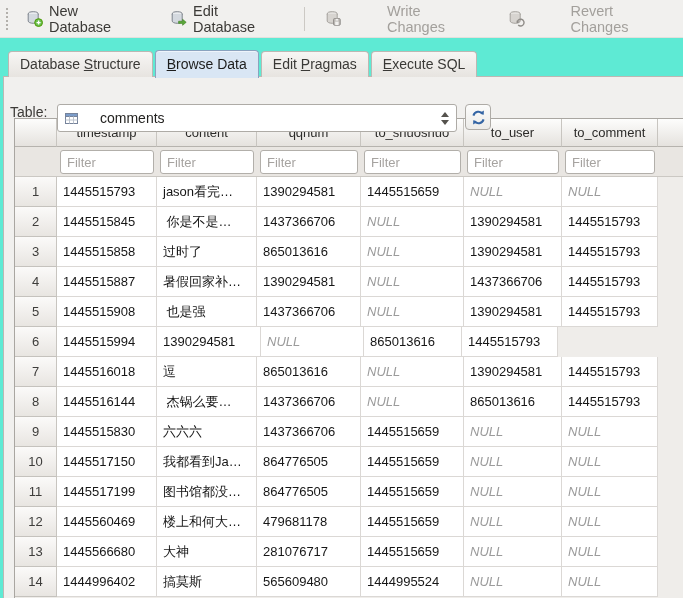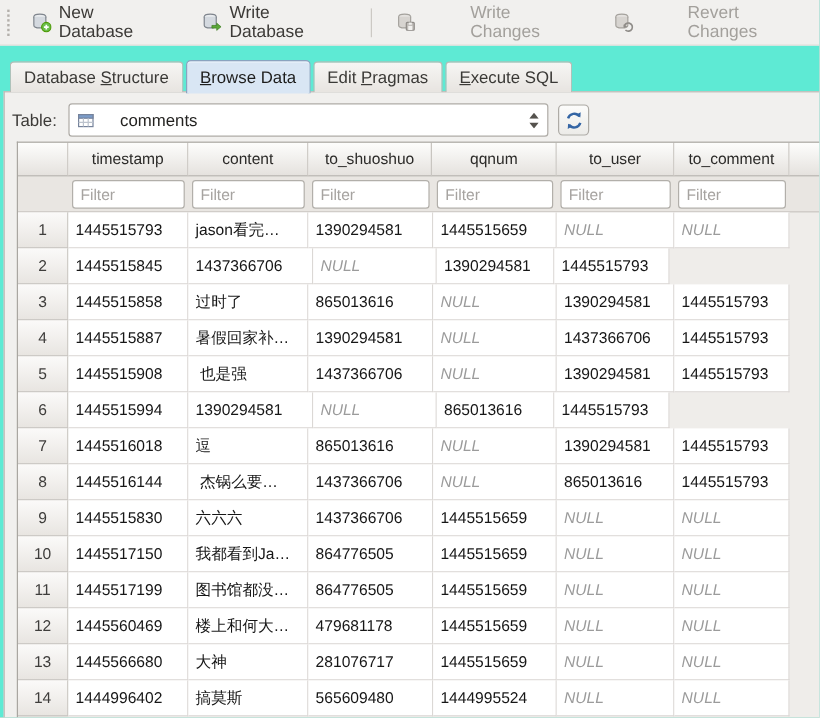--- a/index.html
+++ b/index.html
@@ -26,21 +26,21 @@
     background:linear-gradient(#f7f6f4,#e7e4e0);
     border:1px solid #bcb8b3;border-bottom:none;border-radius:4px 4px 0 0;cursor:default;white-space:nowrap;}
   .tab.active{height:28px;line-height:27px;margin-bottom:-1px;color:#1d1d1c;
     background:var(--accent-tab,#d9e6f4);
     border-color:#8aa3bf;box-shadow:inset 0 1px 0 #eef4fb;margin-top:24px;}
   .tab .mn{text-decoration:underline;}
   
   .pane{position:absolute;top:76px;left:3px;right:0;bottom:0;background:#f1f0ee;
     border-top:1px solid #bcb8b3;border-left:1px solid #bcb8b3;}
   
-  .selrow{position:absolute;top:86px;left:10px;display:flex;align-items:center;z-index:2;}
+  .selrow{position:absolute;top:104px;left:10px;display:flex;align-items:flex-start;z-index:2;}
   .tlabel{font-size:14px;color:#3c3a37;width:47px;}
   .combo{width:400px;height:28px;background:#fff;border:1px solid #aeaba6;border-radius:3px;
     display:flex;align-items:center;padding:0 4px 0 6px;}
   .combo .cval{flex:1;font-size:14px;color:#232220;margin-left:21px;}
   .spin{display:flex;flex-direction:column;align-items:center;gap:3px;padding:0 3px;}
   .refreshbtn{width:26px;height:26px;margin-left:8px;border:1px solid #aeaba6;border-radius:4px;
     background:linear-gradient(#fcfcfb,#ecebe8);display:flex;align-items:center;justify-content:center;}
   
   .grid{position:absolute;left:14px;top:118px;right:0;bottom:0;overflow:hidden;
     background:#efedea;border:1px solid #a9a6a1;border-right:none;border-bottom:none;font-size:13px;}
@@ -85,21 +85,21 @@
       </svg>
       <span>New Database</span>
     </div>
 
     <div class="tbtn">
       <svg width="17" height="17" viewBox="0 0 17 17">
         <ellipse cx="7.2" cy="4" rx="5" ry="2.3" fill="#e9ebee" stroke="#7f858d"></ellipse>
         <path d="M2.2 4v7c0 1.27 2.24 2.3 5 2.3s5-1.03 5-2.3V4" fill="#d4d9df" stroke="#7f858d"></path>
         <path d="M8.6 11.2h4V9.3l3.6 3-3.6 3v-1.9h-4z" fill="#5aa839" stroke="#3d7d22" stroke-width="0.6"></path>
       </svg>
-      <span>Write Database</span>
+      <span>Edit Database</span>
     </div>
 
     <div class="tsep"></div>
 
     <div class="tbtn disabled">
       <svg width="17" height="17" viewBox="0 0 17 17">
         <ellipse cx="7.2" cy="4" rx="5" ry="2.3" fill="#e4e2df" stroke="#a5a29d"></ellipse>
         <path d="M2.2 4v7c0 1.27 2.24 2.3 5 2.3s5-1.03 5-2.3V4" fill="#d7d4d0" stroke="#a5a29d"></path>
         <rect x="8.6" y="8.6" width="6.6" height="6.6" rx="0.8" fill="#bfbcb8" stroke="#8f8c88"></rect>
         <rect x="10.2" y="11.6" width="3.4" height="3.4" fill="#f2f1ef"></rect>
@@ -162,22 +162,22 @@
         <path d="M3.1 15.4l0.3-4.3 3.8 2z" style="fill:var(--refresh-blue,#3465a4)"></path>
       </svg>
     </div>
   </div>
 
   <div class="grid">
       <div class="gh">
         <div class="hcell c0"></div>
         <div class="hcell c1">timestamp</div>
         <div class="hcell c2">content</div>
+        <div class="hcell c3">qqnum</div>
         <div class="hcell c4">to_shuoshuo</div>
-        <div class="hcell c3">qqnum</div>
         <div class="hcell c5">to_user</div>
         <div class="hcell c6">to_comment</div>
         <div class="hcell fill"></div>
       </div>
       <div class="frow">
         <div class="c0"></div>
         <div class="fcell c1"><input placeholder="Filter" style=""></div>
         <div class="fcell c2"><input placeholder="Filter" style=""></div>
         <div class="fcell c3"><input placeholder="Filter" style=""></div>
         <div class="fcell c4"><input placeholder="Filter" style=""></div>
@@ -190,20 +190,21 @@
         <div class="cell c2">jason看完…</div>
         <div class="cell c3">1390294581</div>
         <div class="cell c4">1445515659</div>
         <div class="cell c5 null">NULL</div>
         <div class="cell c6 null">NULL</div>
         <div class="fillr"></div>
       </div>
       <div class="row">
         <div class="cell rowhead c0">2</div>
         <div class="cell c1">1445515845</div>
+        <div class="cell c2"> 你是不是…</div>
         <div class="cell c3">1437366706</div>
         <div class="cell c4 null">NULL</div>
         <div class="cell c5">1390294581</div>
         <div class="cell c6">1445515793</div>
         <div class="fillr"></div>
       </div>
       <div class="row">
         <div class="cell rowhead c0">3</div>
         <div class="cell c1">1445515858</div>
         <div class="cell c2">过时了</div>

